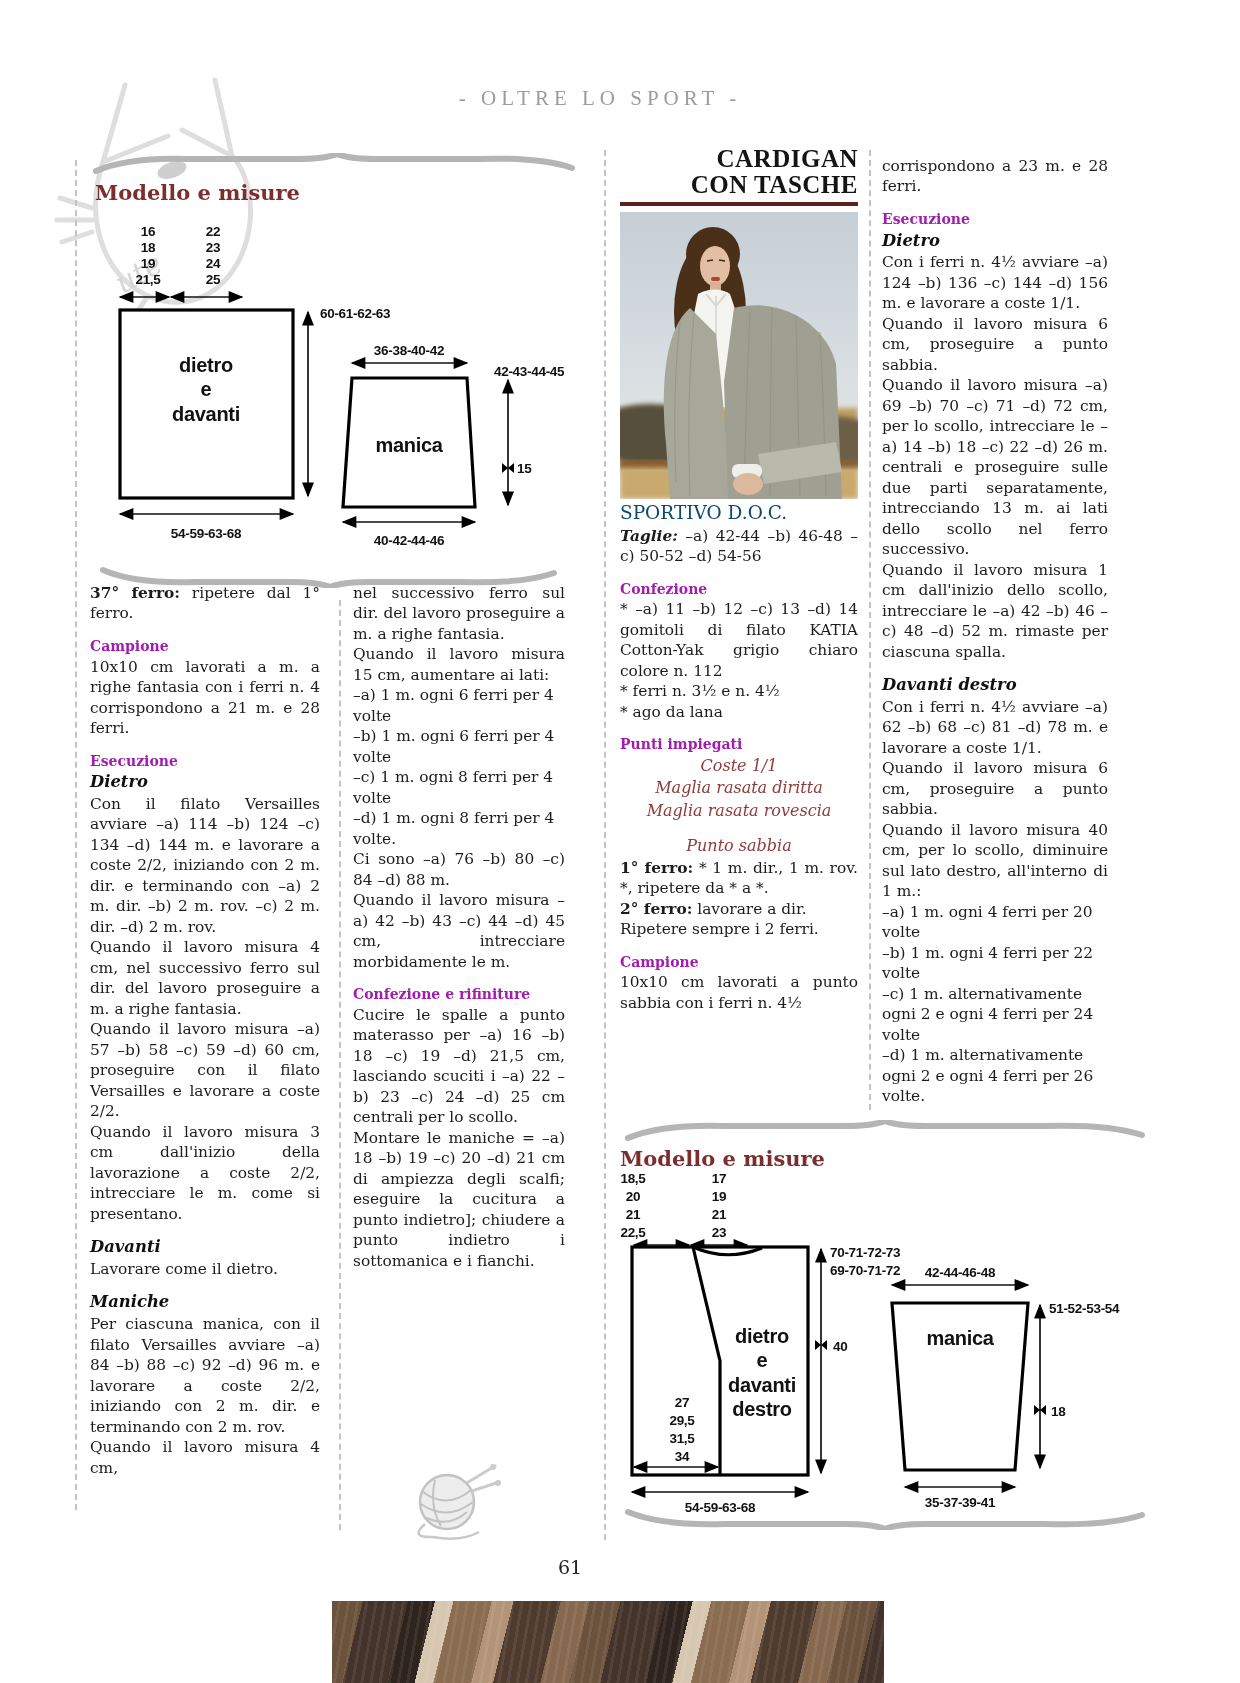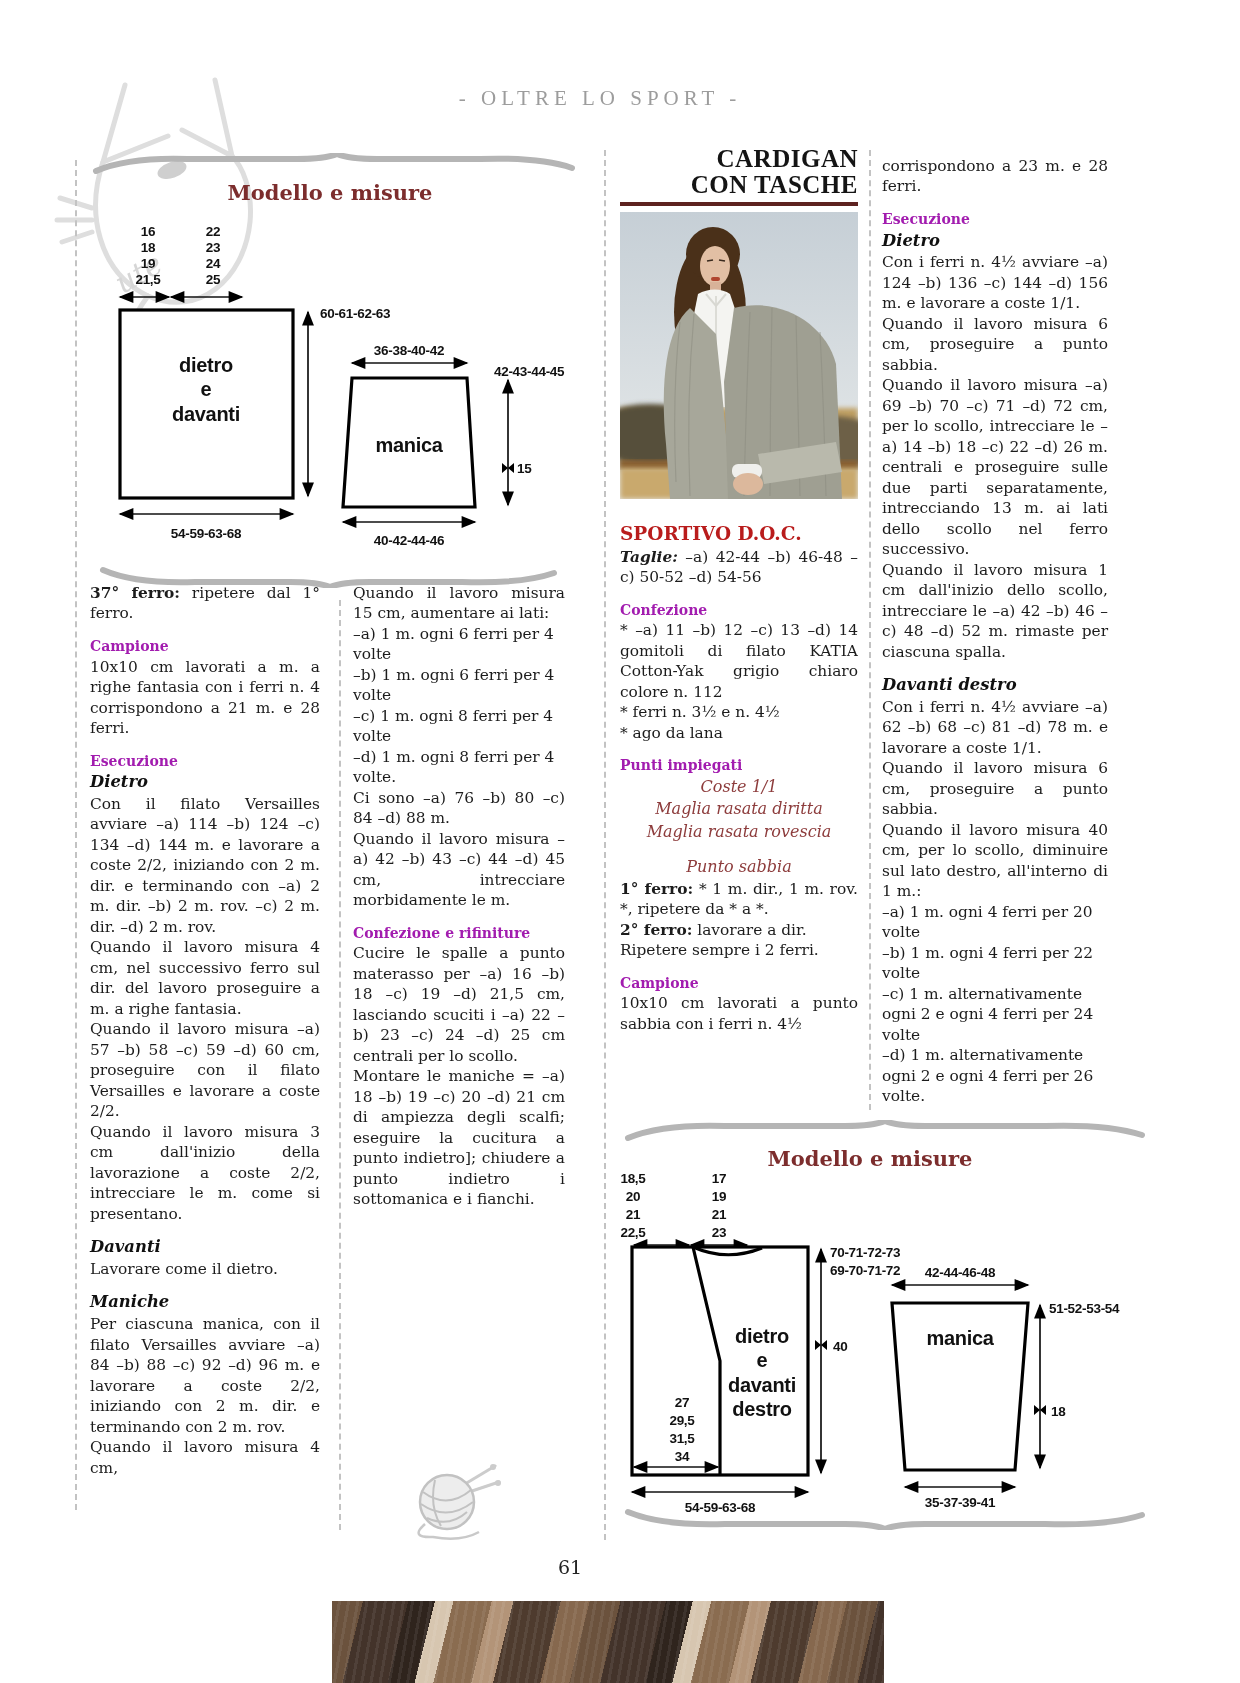--- a/index.html
+++ b/index.html
@@ -7,42 +7,42 @@
         font-family:"DejaVu Serif",serif;color:#1c1c1c;}
   .abs{position:absolute;}
   
   #hdr{left:320px;top:86px;width:560px;text-align:center;font-size:21px;letter-spacing:5px;
        color:#9c9c9c;font-family:"Liberation Serif",serif;}
   
   .vsep{border-left:2px dashed #c3c3c3;width:0;}
   
   .brk path{stroke:#b5b5b5;stroke-width:6;fill:none;stroke-linecap:round;}
   
-  .dtitle{font-weight:bold;color:#7c2d2d;font-size:21px;text-align:center;
+  .dtitle{font-weight:bold;color:#7c2d2d;font-size:21px;text-align:left;
           font-family:"DejaVu Serif",serif;}
   
   .dim{font:bold 13.5px "Liberation Sans",sans-serif;fill:#111;letter-spacing:-0.3px;}
   .dimbig{font:bold 20px "Liberation Sans",sans-serif;fill:#111;letter-spacing:-0.3px;}
   .dline{stroke:#111;stroke-width:1.7;}
   .dshape{fill:#fff;stroke:#000;stroke-width:3.2;}
   .dopen{fill:none;stroke:#000;stroke-width:3.2;}
   
   .col{line-height:1.33;font-size:15.4px;}
   .col p{margin:0;text-align:justify;}
   .col p.nj{text-align:left;}
   .hred{font-weight:bold;color:#a21caf;font-size:14px;margin:13px 0 1px;
         font-family:"DejaVu Serif",serif;}
   .subit{font-weight:bold;font-style:italic;font-size:16.4px;margin:12px 0 1px;color:#101010;}
   .gap{height:12px;}
   .lead{font-weight:bold;}
   
   #c3title{font-family:"Liberation Serif",serif;font-weight:bold;font-size:25px;
            line-height:1.02;text-align:right;color:#141414;letter-spacing:0.5px;}
   #c3rule{border-bottom:4px solid #5d2220;margin-top:5px;}
-  .brand{font-weight:bold;color:#b91c1c;font-size:18.5px;margin-top:23px;
+  .brand{font-weight:normal;color:#0c4a6e;font-size:18.5px;margin-top:2px;
          font-family:"DejaVu Serif",serif;}
   .redit{font-style:italic;color:#8d3c3c;font-size:16px;line-height:1.42;text-align:center;}
   
   #photo{width:238px;height:287px;margin-top:6px;overflow:hidden;}
   
   #fabric{left:332px;top:1601px;width:552px;height:82px;
     background:
       repeating-linear-gradient(100deg,
         rgba(0,0,0,0) 0 6px, rgba(255,255,255,0.07) 6px 9px),
       repeating-linear-gradient(104deg,
@@ -136,20 +136,21 @@
     <p>Quando il lavoro misura –a) 57 –b) 58 –c) 59 –d) 60 cm, proseguire con il filato Versailles e lavorare a coste 2/2.</p>
     <p>Quando il lavoro misura 3 cm dall'inizio della lavorazione a coste 2/2, intrecciare le m. come si presentano.</p>
     <div class="subit">Davanti</div>
     <p>Lavorare come il dietro.</p>
     <div class="subit">Maniche</div>
     <p>Per ciascuna manica, con il filato Versailles avviare –a) 84 –b) 88 –c) 92 –d) 96 m. e lavorare a coste 2/2, iniziando con 2 m. dir. e terminando con 2 m. rov.</p>
     <p>Quando il lavoro misura 4 cm,</p>
   </div>
 
   <div class="abs col" style="left:353px;top:583px;width:212px;">
+    <p>nel successivo ferro sul dir. del lavoro proseguire a m. a righe fantasia.</p>
     <p>Quando il lavoro misura 15 cm, aumentare ai lati:</p>
     <p class="nj">–a) 1 m. ogni 6 ferri per 4 volte</p>
     <p class="nj">–b) 1 m. ogni 6 ferri per 4 volte</p>
     <p class="nj">–c) 1 m. ogni 8 ferri per 4 volte</p>
     <p class="nj">–d) 1 m. ogni 8 ferri per 4 volte.</p>
     <p>Ci sono –a) 76 –b) 80 –c) 84 –d) 88 m.</p>
     <p>Quando il lavoro misura –a) 42 –b) 43 –c) 44 –d) 45 cm, intrecciare morbidamente le m.</p>
     <div class="hred">Confezione e rifiniture</div>
     <p>Cucire le spalle a punto materasso per –a) 16 –b) 18 –c) 19 –d) 21,5 cm, lasciando scuciti i –a) 22 –b) 23 –c) 24 –d) 25 cm centrali per lo scollo.</p>
     <p>Montare le maniche = –a) 18 –b) 19 –c) 20 –d) 21 cm di ampiezza degli scalfi; eseguire la cucitura a punto indietro]; chiudere a punto indietro i sottomanica e i fianchi.</p>

